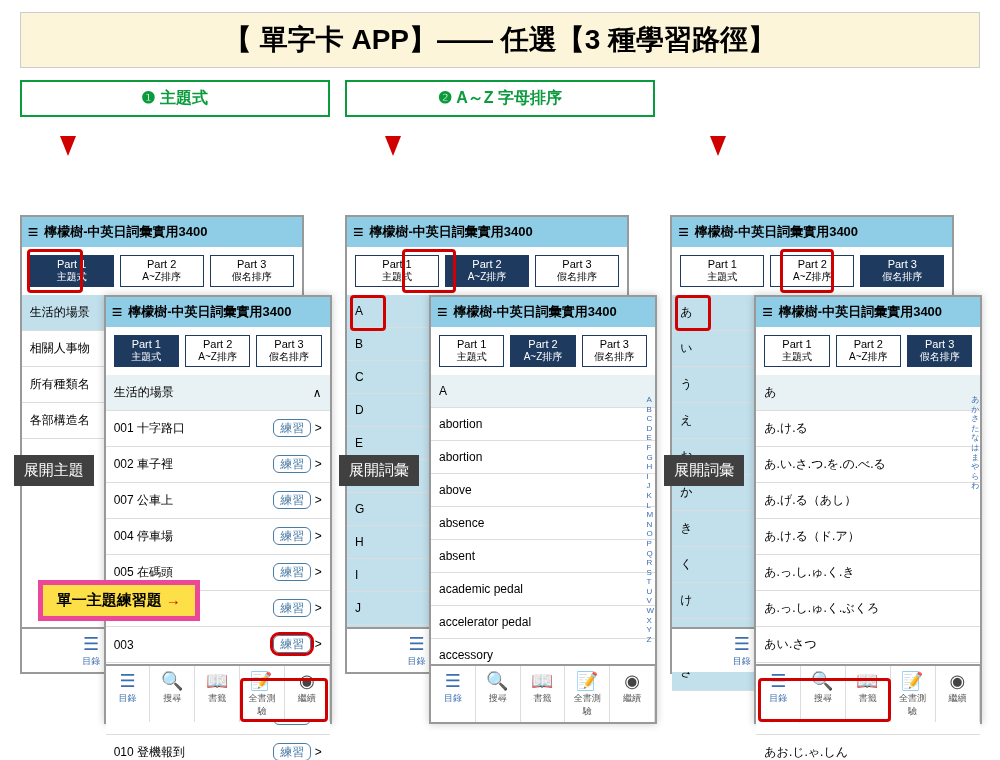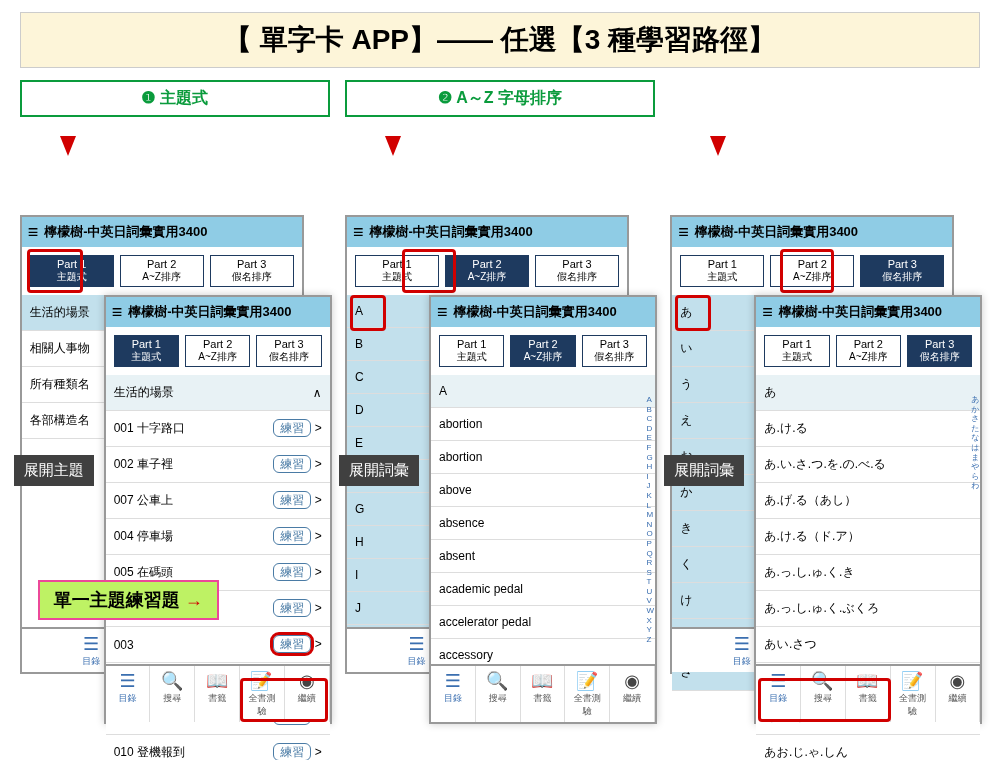--- a/index.html
+++ b/index.html
@@ -22,21 +22,21 @@
 .li{border-bottom:1px solid #ddd;padding:9px 8px;font-size:12px;background:#fff;display:flex;justify-content:space-between;align-items:center}
 .li.hdr{background:#c2e0ec}
 .li.sec{background:#e8f2f5}
 .prac{border:1px solid #4a7ba5;color:#4a7ba5;padding:1px 6px;font-size:12px;border-radius:6px}
 .nav{position:absolute;bottom:0;left:0;right:0;display:flex;border-top:2px solid #999;background:#fff}
 .nav>div{flex:1;text-align:center;padding:4px;border-right:1px solid #ddd;font-size:9px;color:#555}
 .nav .ic{font-size:18px;display:block;color:#444}
 .nav>div:first-child .ic{color:#3b6fb0}
 .nav>div:first-child{color:#3b6fb0}
 .redlbl{background:#404040;color:#fff;padding:6px 10px;font-size:15px;font-weight:normal;position:absolute;z-index:60}
-.yellbl{background:#bef264;border:2px solid #ec4899;padding:6px 14px;font-size:18px;font-weight:bold;position:absolute;z-index:60}
+.yellbl{background:#fde047;border:5px solid #ec4899;padding:6px 14px;font-size:15px;font-weight:bold;position:absolute;z-index:60}
 .idx{position:absolute;right:1px;top:98px;font-size:8px;color:#3b6fb0;line-height:1.2;z-index:5}
 .ar{color:#d10000;font-weight:bold}
 .spacer{height:700px}
 </style>
 </head>
 <body>
 
 <div class="banner">【 單字卡  APP】——  任選【3 種學習路徑】</div>
 
 <div class="cols">

